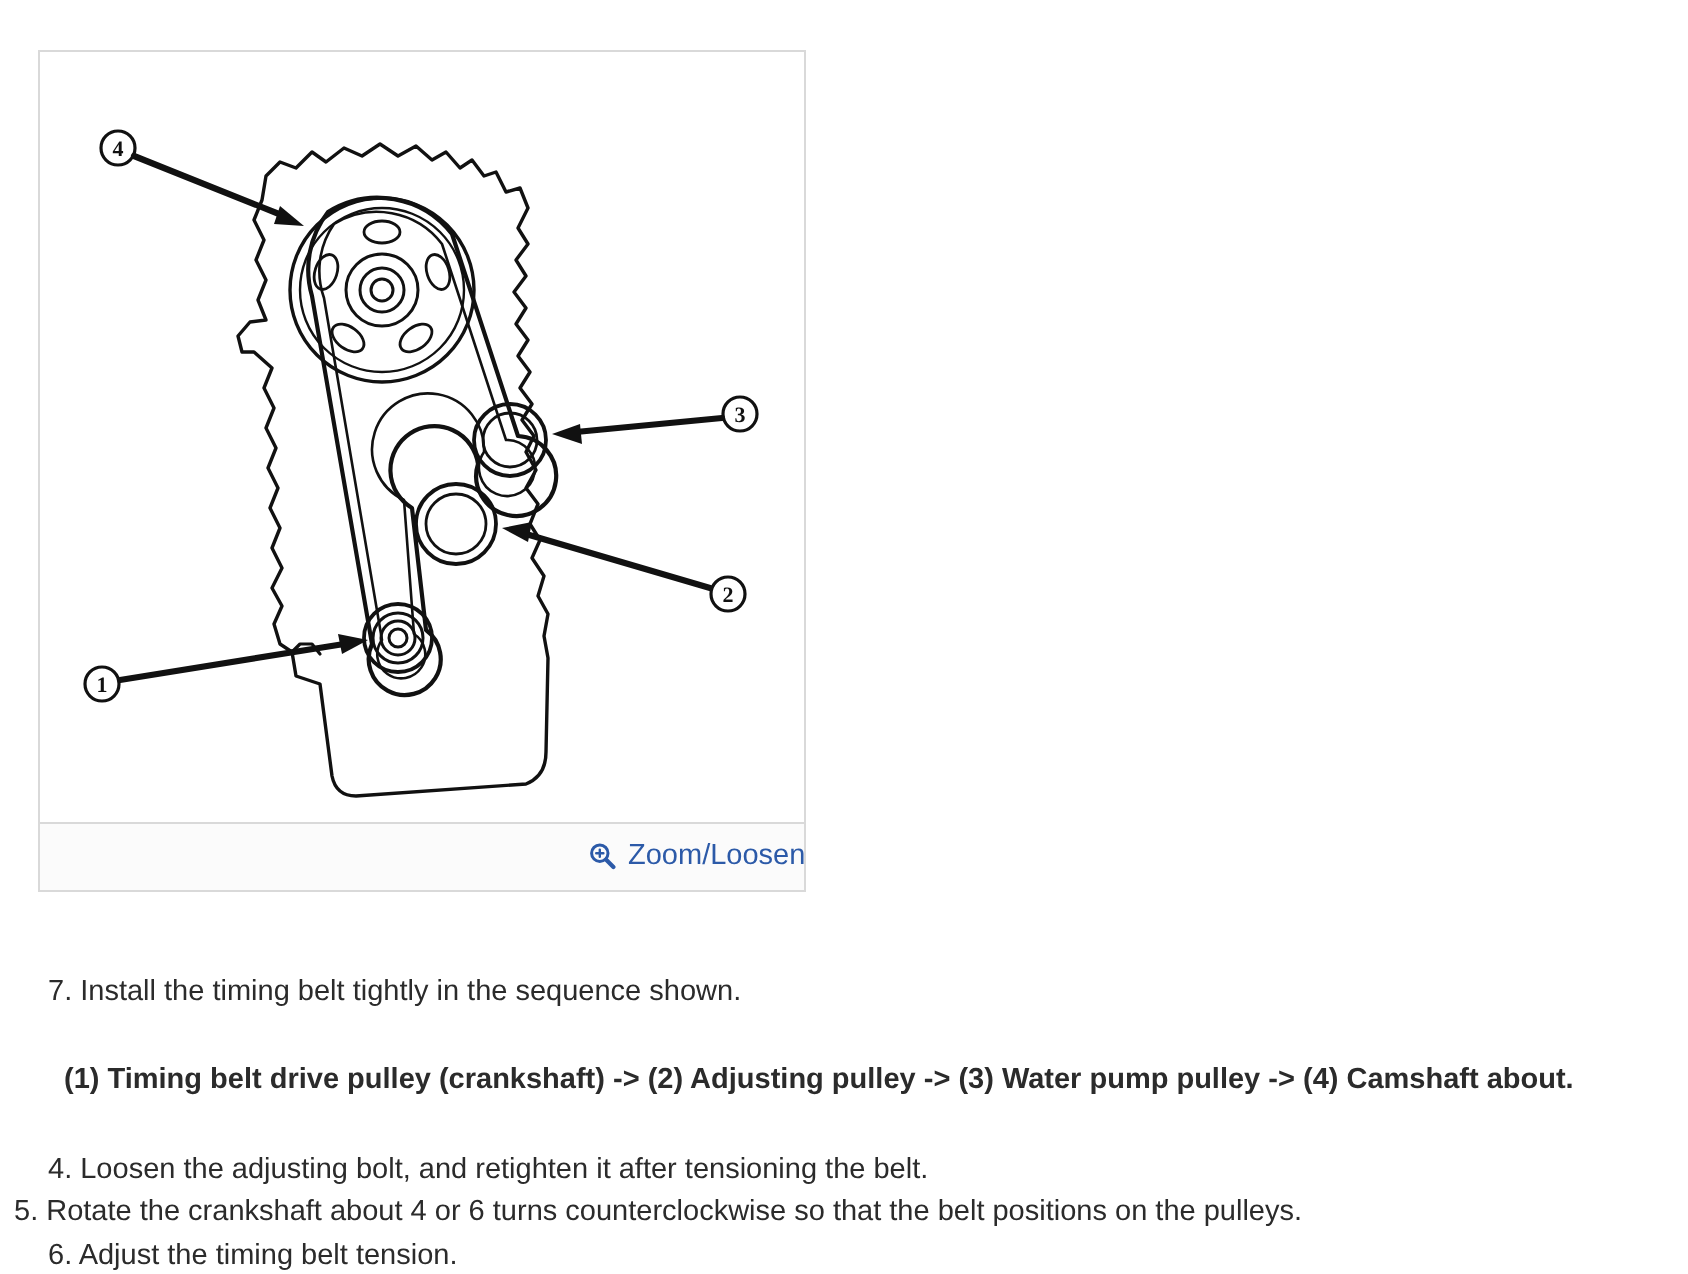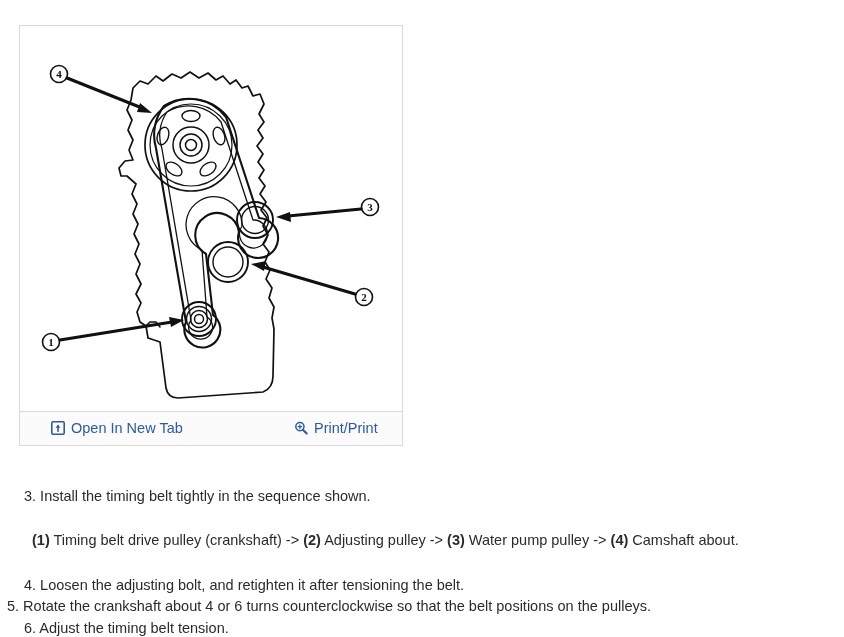--- a/index.html
+++ b/index.html
@@ -82,21 +82,21 @@
     line-height: 21px;
     color: #2b2b2b;
     white-space: nowrap;
   }
   #step-3        { left: 24px; top: 486px; }
   #sequence-line { left: 32px; top: 530px; }
   #step-4        { left: 24px; top: 575px; }
   #step-5        { left: 7px; top: 596px; }
   #step-6        { left: 24px; top: 618px; }
   .seq-num { font-weight: bold; }
-  .seq-txt { font-weight: normal; }
+  .seq-txt { font-weight: bold; }
 </style>
 </head>
 <body>
 
 <div id="image-panel">
 
   <div id="diagram-stage">
     <svg id="diagram-svg" viewBox="0 0 382 385" xmlns="http://www.w3.org/2000/svg">
 
       <g fill="none" stroke="#111111" stroke-linejoin="round" stroke-linecap="round">
@@ -206,45 +206,35 @@
         <text x="39" y="52">4</text>
         <text x="350" y="185">3</text>
         <text x="344" y="275">2</text>
         <text x="31" y="320">1</text>
       </g>
     </svg>
   </div>
 
   <div id="image-toolbar">
 
-    <a id="open-new-tab-link" class="tool-link" href="#">
-      <span class="tool-ico">
-        <svg viewBox="0 0 14 14" width="14" height="14" xmlns="http://www.w3.org/2000/svg">
-          <rect x="0.8" y="0.8" width="12.4" height="12.4" rx="1.2" fill="none" stroke="#2c5aa8" stroke-width="1.6"></rect>
-          <path d="M7 10.2 V4.6" stroke="#2c5aa8" stroke-width="1.6" stroke-linecap="round"></path>
-          <path d="M4.4 6.8 L7 4.1 L9.6 6.8 Z" fill="#2c5aa8"></path>
-        </svg>
-      </span>
-      <span>Open In New Tab</span>
-    </a>
 
     <a id="zoom-print-link" class="tool-link" href="#">
       <span class="tool-ico">
         <svg viewBox="0 0 14 14" width="14" height="14" xmlns="http://www.w3.org/2000/svg">
           <circle cx="5.9" cy="5.6" r="4.1" fill="none" stroke="#2c5aa8" stroke-width="1.5"></circle>
           <path d="M5.9 3.8 V7.4 M4.1 5.6 H7.7" stroke="#2c5aa8" stroke-width="1.2" stroke-linecap="round"></path>
           <path d="M9.1 8.9 L12.7 12.5" stroke="#2c5aa8" stroke-width="2.1" stroke-linecap="round"></path>
         </svg>
       </span>
-      <span>Print/Print</span>
+      <span>Zoom/Loosen</span>
     </a>
   </div>
 </div>
 
-<div id="step-3" class="para">3. Install the timing belt tightly in the sequence shown.</div>
+<div id="step-3" class="para">7. Install the timing belt tightly in the sequence shown.</div>
 
 <div id="sequence-line" class="para">
   <span class="seq-num">(1)</span><span class="seq-txt"> Timing belt drive pulley (crankshaft) -&gt; </span><span class="seq-num">(2)</span><span class="seq-txt"> Adjusting pulley -&gt; </span><span class="seq-num">(3)</span><span class="seq-txt"> Water pump pulley -&gt; </span><span class="seq-num">(4)</span><span class="seq-txt"> Camshaft about.</span>
 </div>
 
 <div id="step-4" class="para">4. Loosen the adjusting bolt, and retighten it after tensioning the belt.</div>
 <div id="step-5" class="para">5. Rotate the crankshaft about 4 or 6 turns counterclockwise so that the belt positions on the pulleys.</div>
 <div id="step-6" class="para">6. Adjust the timing belt tension.</div>
 
 </body></html>

